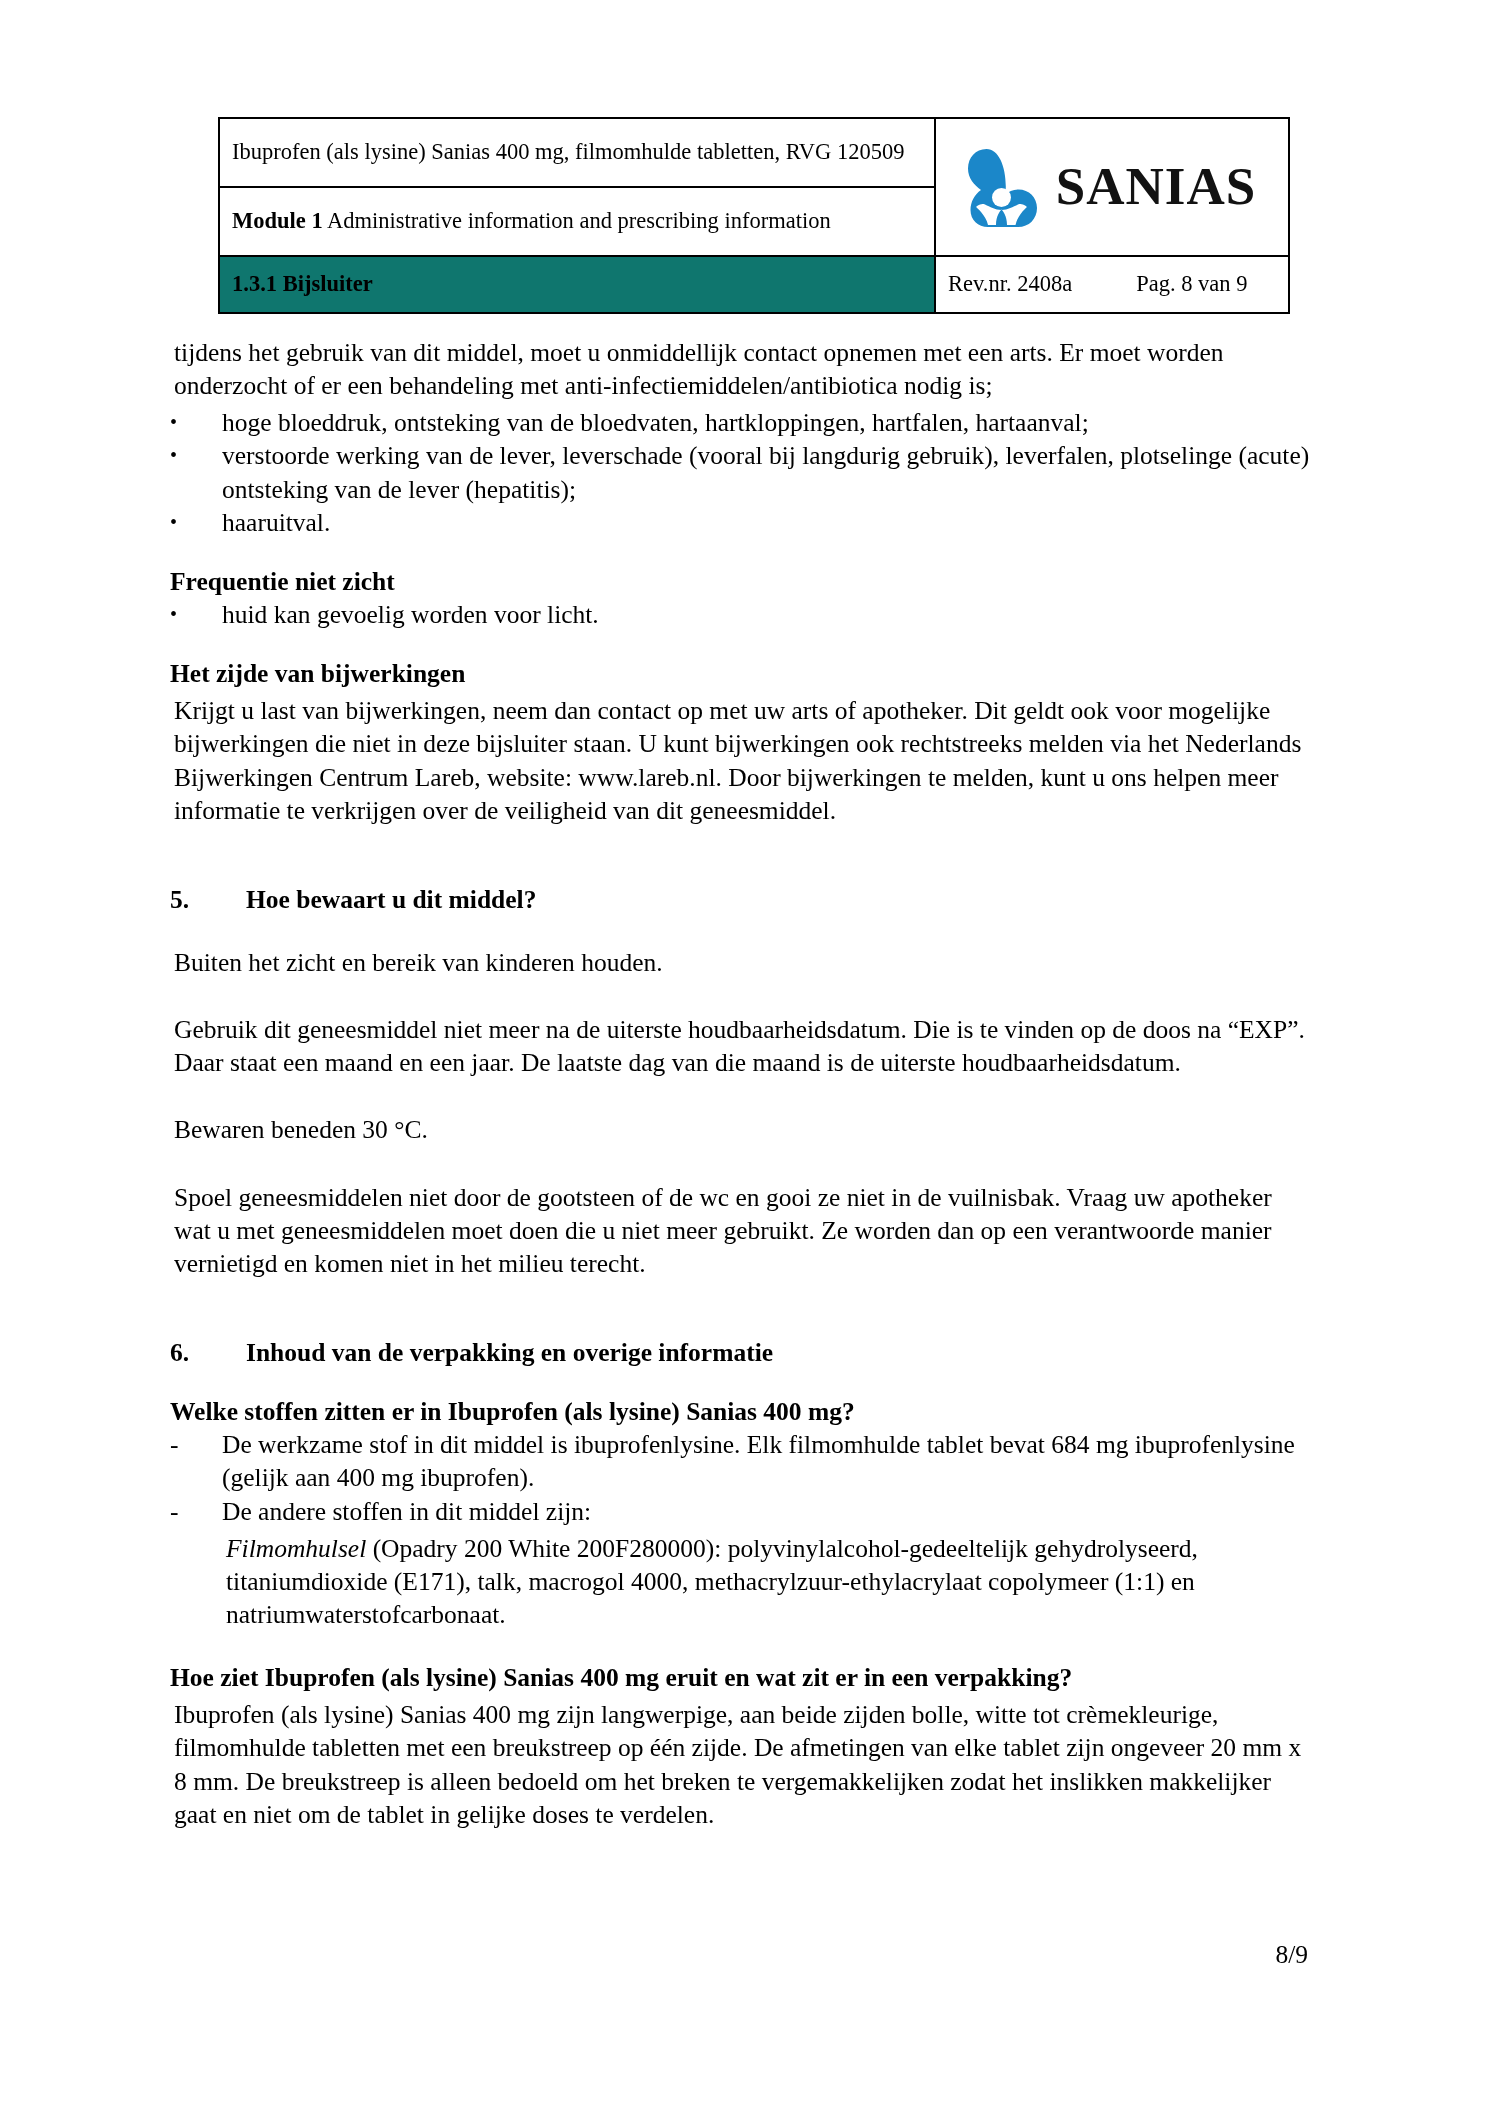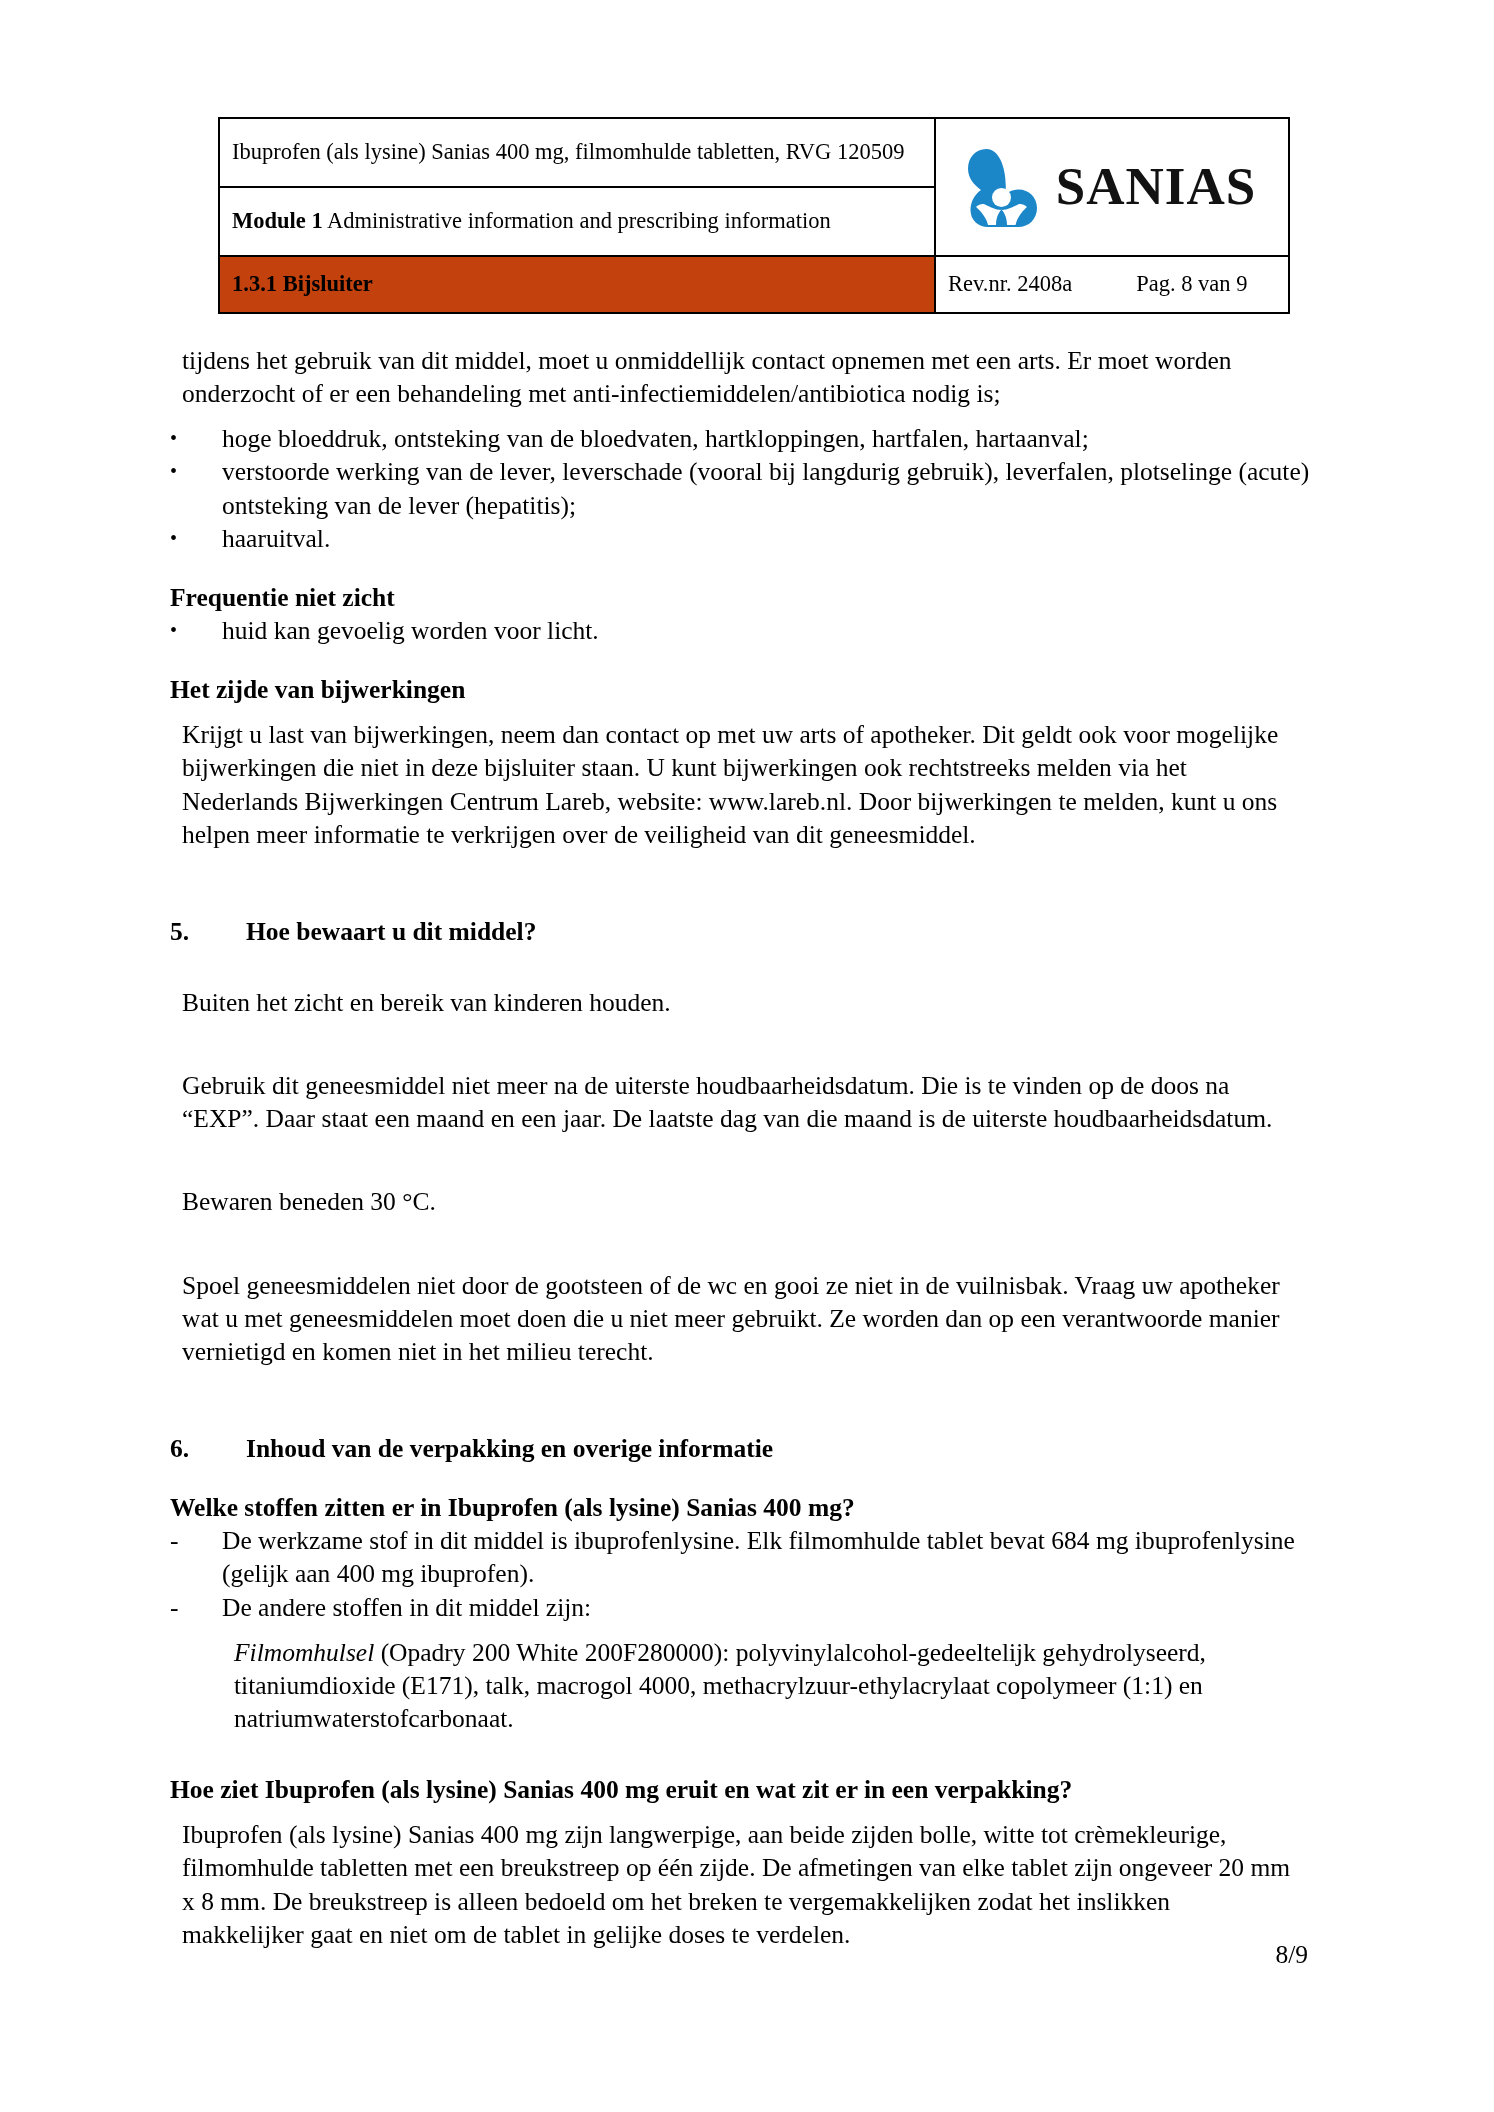--- a/index.html
+++ b/index.html
@@ -36,21 +36,21 @@
     border: 2px solid #000000;
     padding: 7px 10px 8px 12px;
     vertical-align: middle;
     font-size: 22.5px;
     line-height: 1.18;
   }
   .cell-title { height: 52px; }
   .cell-module { height: 52px; }
   .cell-bijsluiter {
     height: 40px;
-    background: #c2410c;
+    background: #0f766e;
     font-weight: bold;
     font-size: 22px;
     padding-top: 4px;
     padding-bottom: 4px;
   }
   .cell-logo {
     width: 330px;
     text-align: left;
     padding: 0;
     vertical-align: middle;
@@ -95,21 +95,21 @@
   
   .content {
     position: absolute;
     left: 170px;
     top: 332px;
     width: 1140px;
     font-size: 25.5px;
     line-height: 1.30;
   }
   p.para {
-    margin: 12px;
+    margin: 4px;
     padding: 0;
   }
   .gap-md { height: 26px; }
   .gap-xl { height: 52px; }
 
   .hang {
     margin: 0;
     padding-left: 52px;
     text-indent: -52px;
   }

